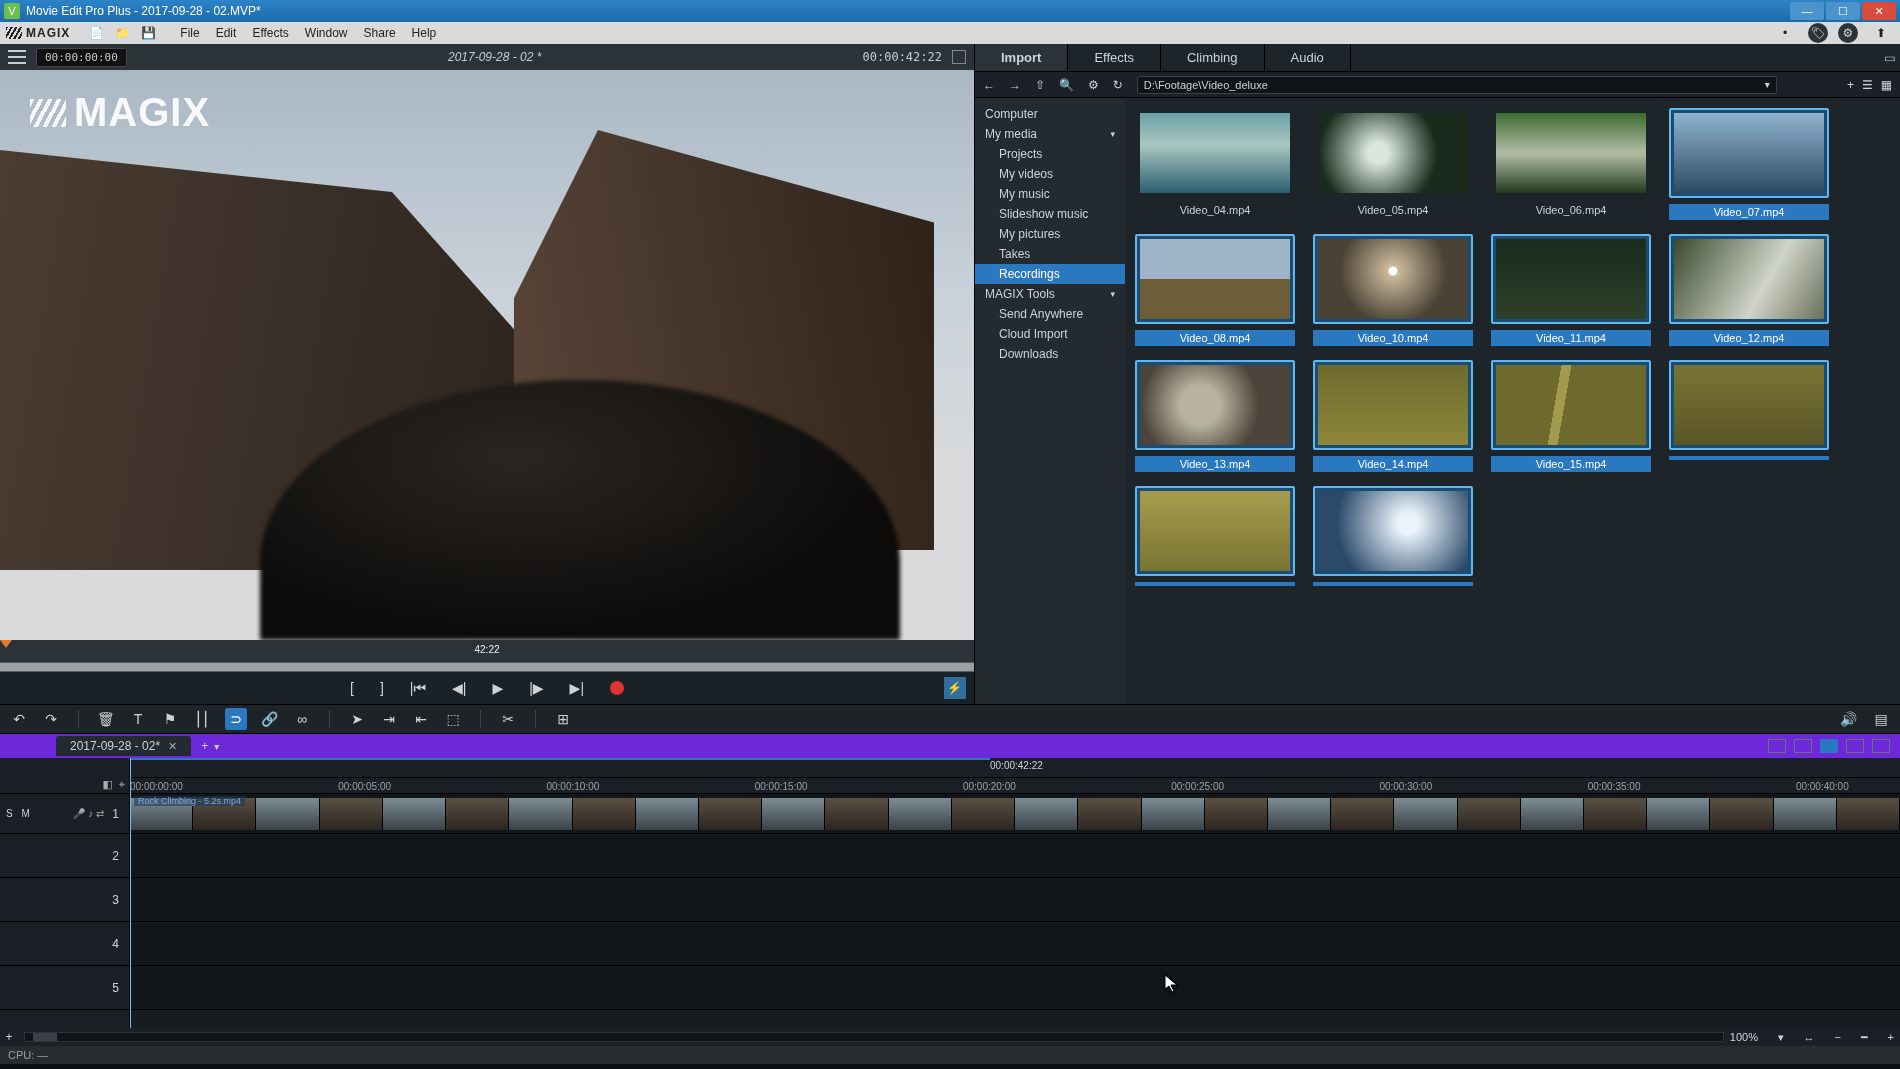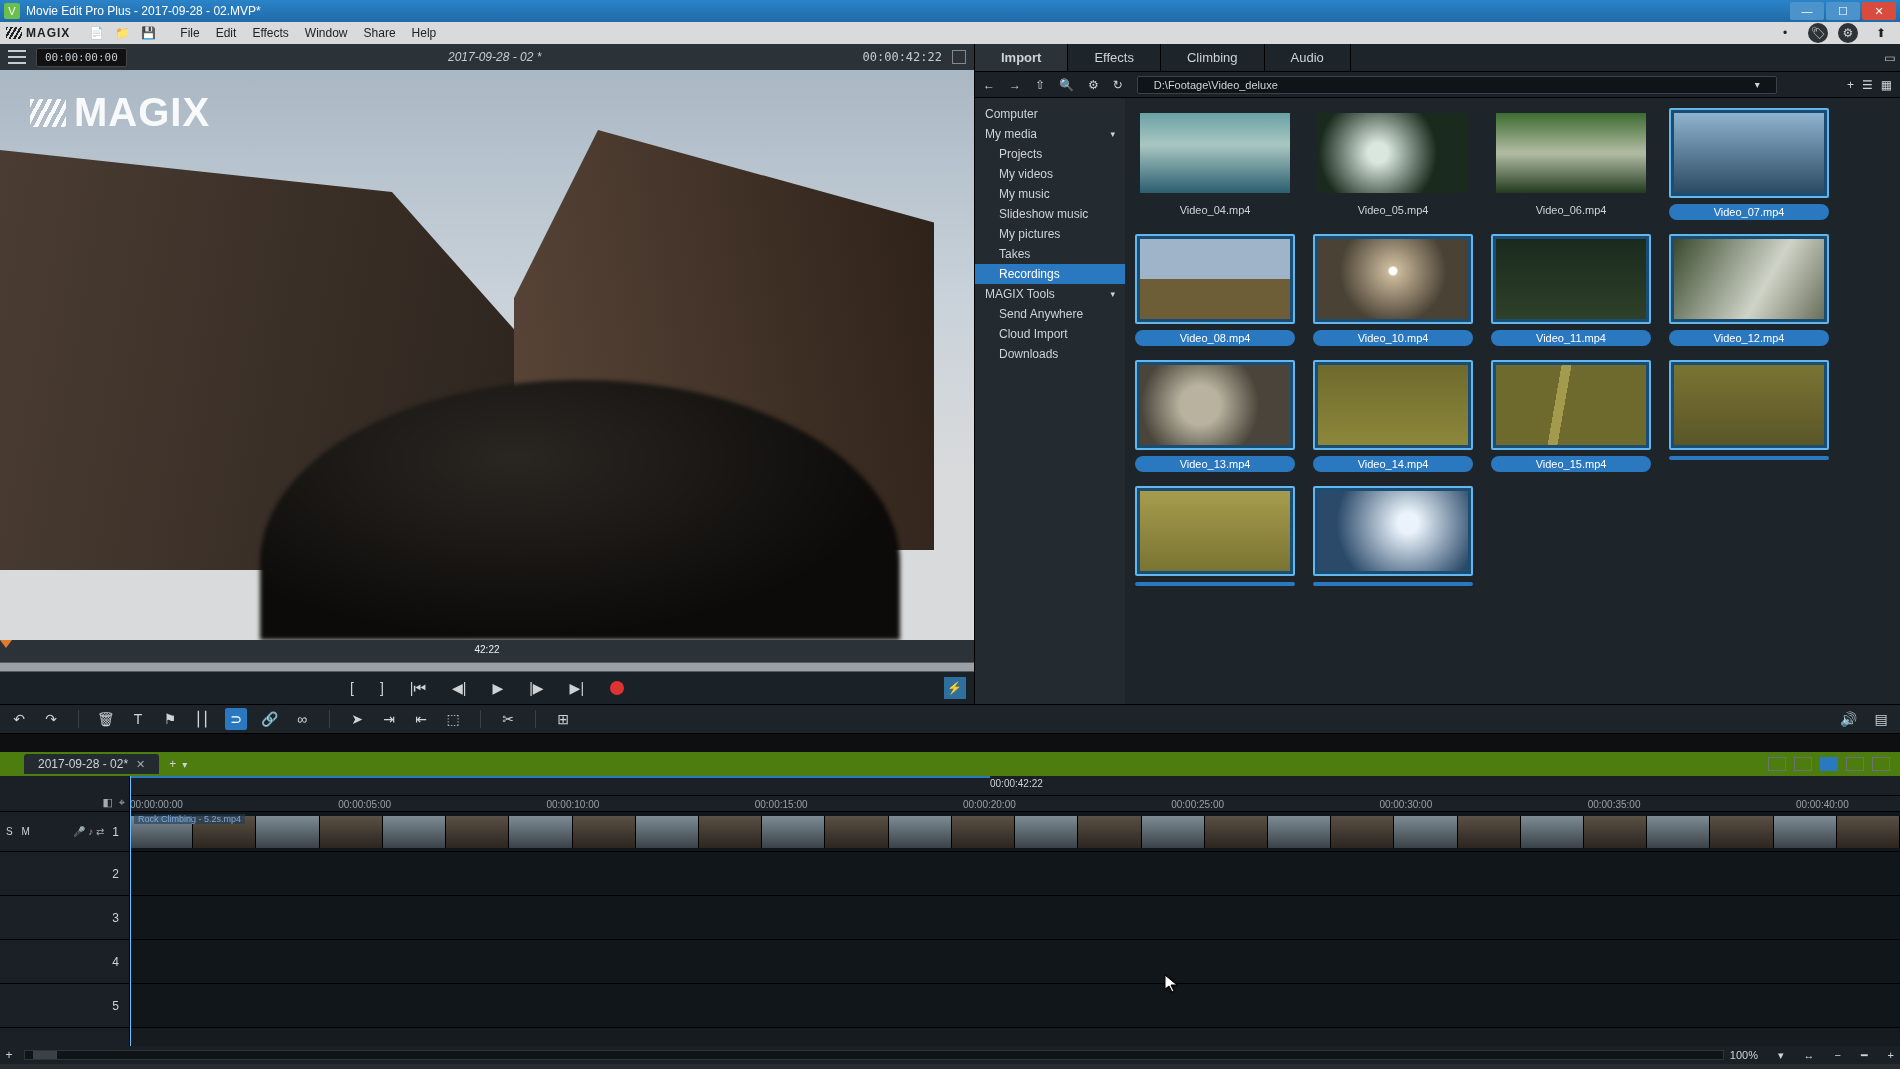--- a/index.html
+++ b/index.html
@@ -54,39 +54,39 @@
 .watermark .stripes { display:inline-block; width:36px; height:28px; background:repeating-linear-gradient(118deg,#fff 0 4px,transparent 4px 8px);}
 
 
 .media-pane { flex:1; display:flex; flex-direction:column; background:#1d242a;}
 .tabbar { height:28px; display:flex; background:#1d242a; border-bottom:1px solid #000;}
 .tab { flex:0 0 auto; padding:0 26px; display:flex; align-items:center; color:#cfd3d6; border-right:1px solid #000; font-size:13px;}
 .tab.active { background:#2b3238; font-weight:600;}
 .tabbar .tab-close { margin-left:auto; width:20px; display:flex; align-items:center; justify-content:center; color:#cfd3d6;}
 .browsebar { height:26px; background:#1b2126; display:flex; align-items:center; gap:14px; padding:0 8px; border-bottom:1px solid #000;}
 .browsebar .bicon { color:#cfd3d6; font-size:12px;}
-.pathbox { flex:1; max-width:640px; height:18px; background:#0f1418; border:1px solid #3a4248; padding:0 16px; font-size:11px; color:#cfd3d6; display:flex; align-items:center; border-radius:2px;}
+.pathbox { flex:1; max-width:640px; height:18px; background:#0f1418; border:1px solid #3a4248; padding:0 6px; font-size:11px; color:#cfd3d6; display:flex; align-items:center; border-radius:2px;}
 .pathbox .chev { margin-left:auto; font-size:10px;}
 .browsebar .view-toggle { margin-left:auto; display:flex; gap:8px;}
 .browsebar .view-toggle .bicon { font-size:12px;}
 
 .browser-body { flex:1; display:flex; overflow:hidden;}
 .tree { width:150px; background:#232a30; padding:6px 0; overflow:hidden;}
 .tree-item { padding:3px 10px; font-size:12px; color:#cfd3d6; display:flex; align-items:center; justify-content:space-between;}
 .tree-item.sub { padding-left:24px;}
 .tree-item.active { background:#2a78bf; color:#fff;}
 .tree-item .chev { font-size:9px;}
 
 .thumb-grid { flex:1; overflow:auto; padding:10px; display:grid; grid-template-columns:repeat(4,160px); gap:14px 18px; align-content:start; justify-content:start;}
 .thumb { width:160px; }
 .thumb .frame { width:160px; height:90px; border:2px solid transparent; border-radius:2px; overflow:hidden; position:relative;}
 .thumb.selected .frame { border-color:#63b7ed; background:#1a4d73;}
 .thumb .frame .img { position:absolute; inset:3px; }
 .thumb .label { text-align:center; margin-top:6px; font-size:11px; color:#cfd3d6;}
-.thumb.selected .label { background:#2a78bf; color:#fff; padding:2px 0;border-radius:8px;}
+.thumb.selected .label { background:#2a78bf; color:#fff; padding:2px 0;}
 
 
 .g-lake { background:linear-gradient(#6aa1a5,#a9c7c2 40%,#2b5e70);}
 .g-jungle1 { background:radial-gradient(circle at 40% 50%,#d9e7df 10%,#1a2a1c 60%);}
 .g-waterfall { background:linear-gradient(#3c6b2f,#aeb9a0 48% 52%,#223b1e);}
 .g-coast { background:linear-gradient(#8fb3cf,#2b4a63);}
 .g-plain { background:linear-gradient(#9fb4c9 0 50%,#6d5e37 50%);}
 .g-sunset { background:linear-gradient(#2b2f36 0 50%,#41382b 50%);}
 .g-sun { background:radial-gradient(circle at 50% 40%,#fff 4%,#c9b89a 6%,#4a4235 60%);}
 .g-forest { background:linear-gradient(#1a2a1e,#2e4028);}
@@ -99,21 +99,21 @@
 .g-light { background:radial-gradient(circle at 60% 40%,#eaf3fb 10%,#2b4a6a 70%);}
 
 
 .toolrow { height:30px; background:#1d2429; display:flex; align-items:center; padding:0 10px; gap:14px; border-top:1px solid #000; border-bottom:1px solid #000;}
 .toolrow .tool { color:#cfd3d6; font-size:14px; width:18px; text-align:center;}
 .toolrow .divider { width:1px; height:18px; background:#3a4248; margin:0 4px;}
 .toolrow .tool.active { background:#2a78bf; color:#fff; width:22px; height:22px; display:flex; align-items:center; justify-content:center; border-radius:2px;}
 .toolrow .right { margin-left:auto; display:flex; gap:14px;}
 
 
-.seq-tabs { height:24px; background:#4d7c0f; display:flex; align-items:center; padding-left:24px;margin-top:18px;}
+.seq-tabs { height:24px; background:#6d28d9; display:flex; align-items:center; padding-left:56px;}
 .seq-tab { background:#232a30; padding:3px 14px; border-radius:3px 3px 0 0; display:flex; align-items:center; gap:8px;}
 .seq-tab .close { font-size:11px; color:#aaa;}
 .seq-tabs .plus { margin-left:10px; color:#cfd3d6; }
 .seq-tabs .chev { margin-left:6px; color:#cfd3d6; font-size:10px;}
 .seq-tabs .layout-icons { margin-left:auto; display:flex; gap:8px; padding-right:10px;}
 .seq-tabs .layout-icons .li { width:18px; height:14px; border:1px solid #6a7278; }
 .seq-tabs .layout-icons .li.active { background:#2a78bf; border-color:#2a78bf;}
 
 
 .timeline { height:270px; background:#161b1f; display:flex; }

